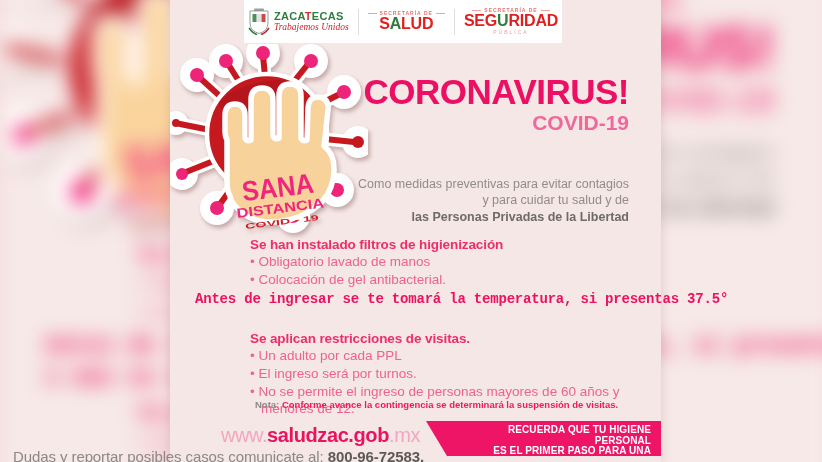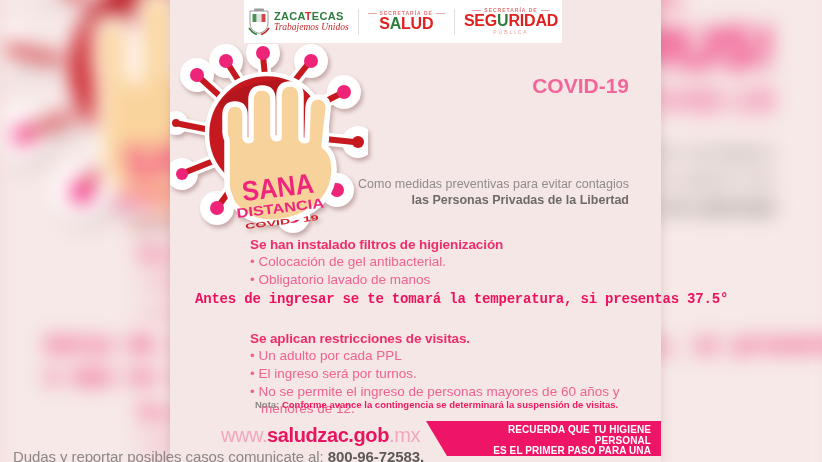--- a/index.html
+++ b/index.html
@@ -285,33 +285,35 @@
         </g>
         <g transform="rotate(-7 108 162)">
           <text class="badge-txt" x="110" y="153" font-size="28" fill="#f0267c" text-anchor="middle" textLength="72" lengthAdjust="spacingAndGlyphs">SANA</text>
           <text class="badge-txt" x="110" y="169" font-size="13.5" fill="#f0267c" text-anchor="middle" textLength="88" lengthAdjust="spacingAndGlyphs">DISTANCIA</text>
           <text class="badge-txt" x="110" y="181" font-size="7.5" fill="#cf1f25" text-anchor="middle" textLength="74" lengthAdjust="spacingAndGlyphs">COVID - 19</text>
         </g>
       </svg>
     </div>
 
     <div class="title">
+      <div class="t2">CORONAVIRUS!</div>
       <div class="t3">COVID-19</div>
     </div>
 
     <div class="subtitle">
       <div>Como medidas preventivas para evitar contagios</div>
+      <div>y para cuidar tu salud y de</div>
       <div class="strong">las Personas Privadas de la Libertad</div>
     </div>
 
     <div class="sec sec-hygiene">
       <h4>Se han instalado filtros de higienización</h4>
       <ul>
+        <li>Obligatorio lavado de manos</li>
         <li>Colocación de gel antibacterial.</li>
-        <li>Obligatorio lavado de manos</li>
       </ul>
     </div>
 
     <div class="temperature">
       <div>Antes de ingresar se te tomará la temperatura, si presentas 37.5°</div>
     </div>
 
     <div class="sec sec-visits">
       <h4>Se aplican restricciones de visitas.</h4>
       <ul>

